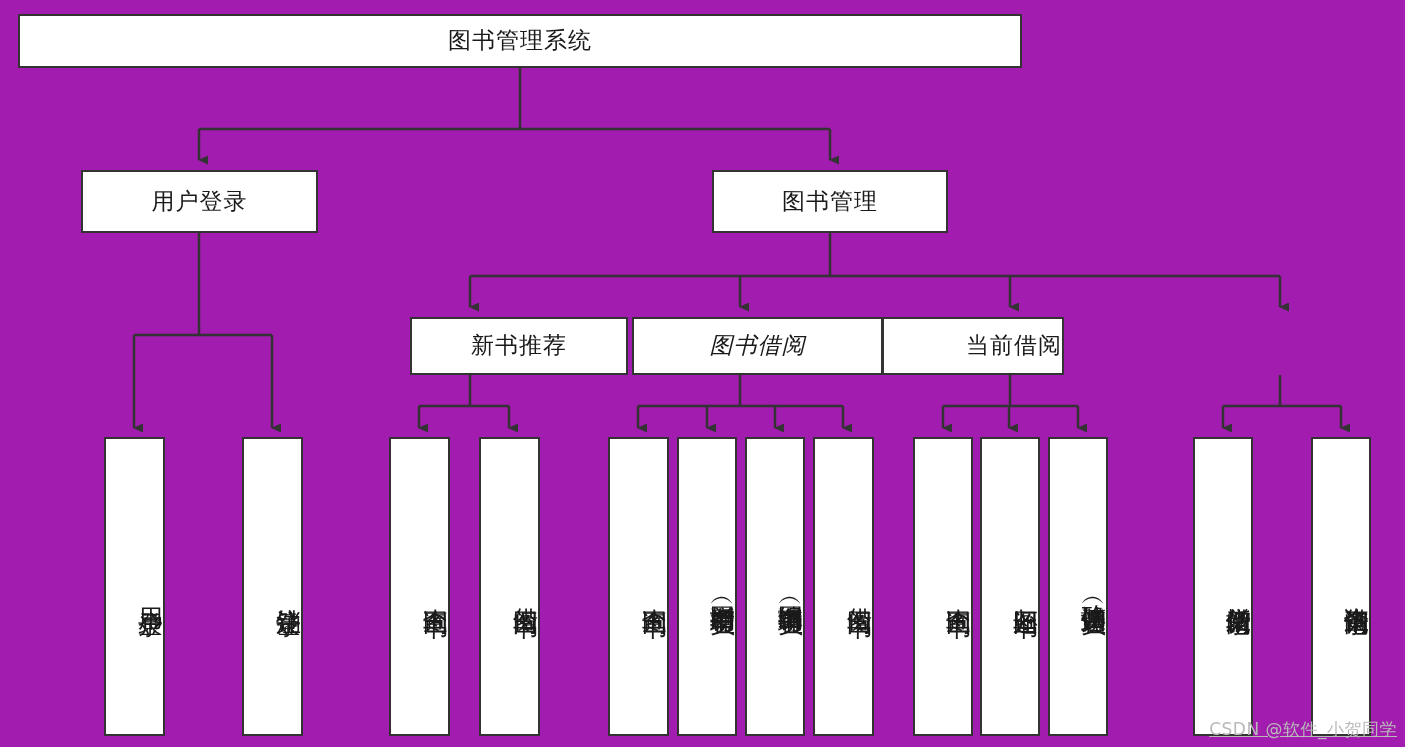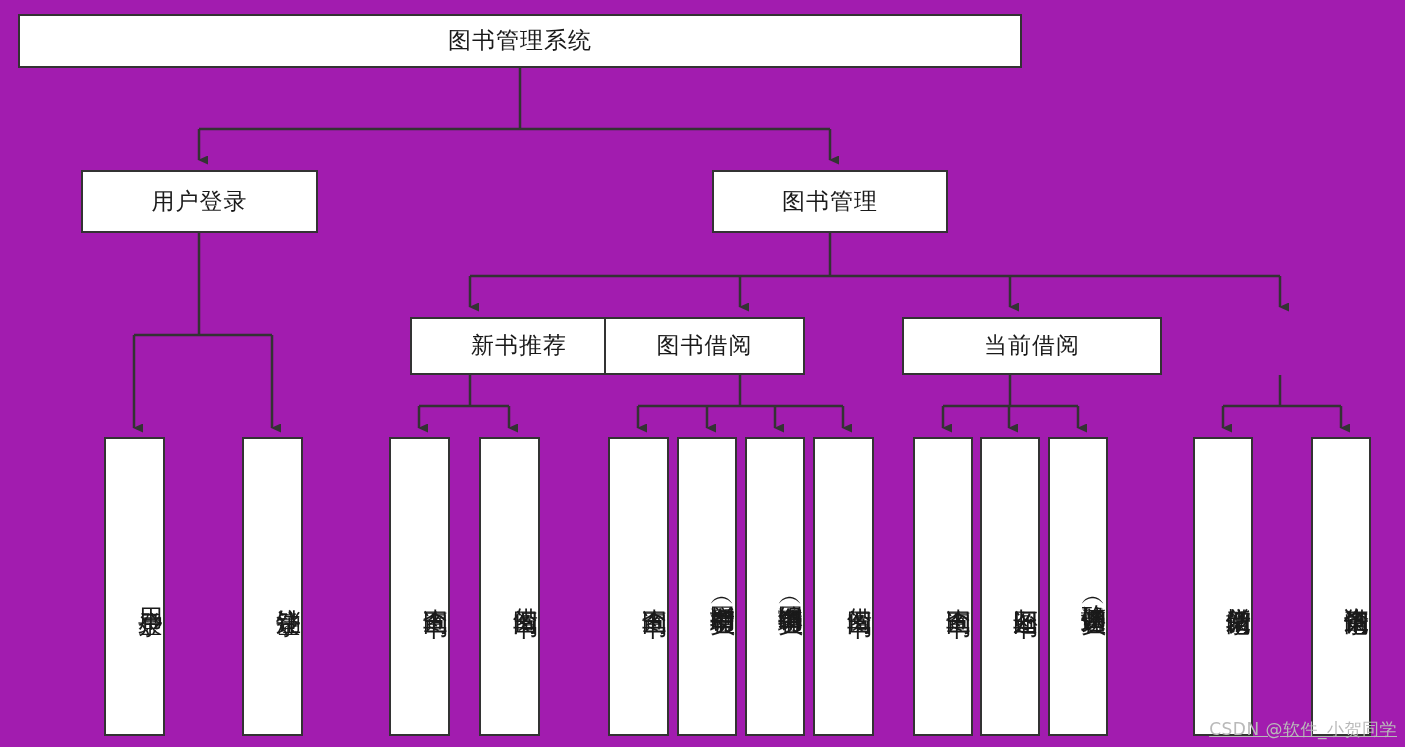--- a/index.html
+++ b/index.html
@@ -136,24 +136,24 @@
   <div class="node node-h" style="left:81px; top:170px; width:237px; height:63px;">
     <span class="label">用户登录</span>
   </div>
   <div class="node node-h" style="left:712px; top:170px; width:236px; height:63px;">
     <span class="label">图书管理</span>
   </div>
 
   <div class="node node-h" style="left:362px; top:317px; width:218px; height:58px;margin-left:48px;">
     <span class="label">新书推荐</span>
   </div>
-  <div class="node node-h" style="left:604px; top:317px; width:201px; height:58px;">
+  <div class="node node-h" style="left:632px; top:317px; width:251px; height:58px;font-style:italic;">
     <span class="label">图书借阅</span>
   </div>
-  <div class="node node-h" style="left:902px; top:317px; width:260px; height:58px;">
+  <div class="node node-h" style="left:882px; top:317px; width:182px; height:58px;justify-content:flex-end;">
     <span class="label">当前借阅</span>
   </div>
 
   <div class="node node-v" style="left:104px; top:437px; width:61px; height:299px;">
     <span class="label">用户登录</span>
   </div>
   <div class="node node-v" style="left:242px; top:437px; width:61px; height:299px;">
     <span class="label">注销登录</span>
   </div>
 

